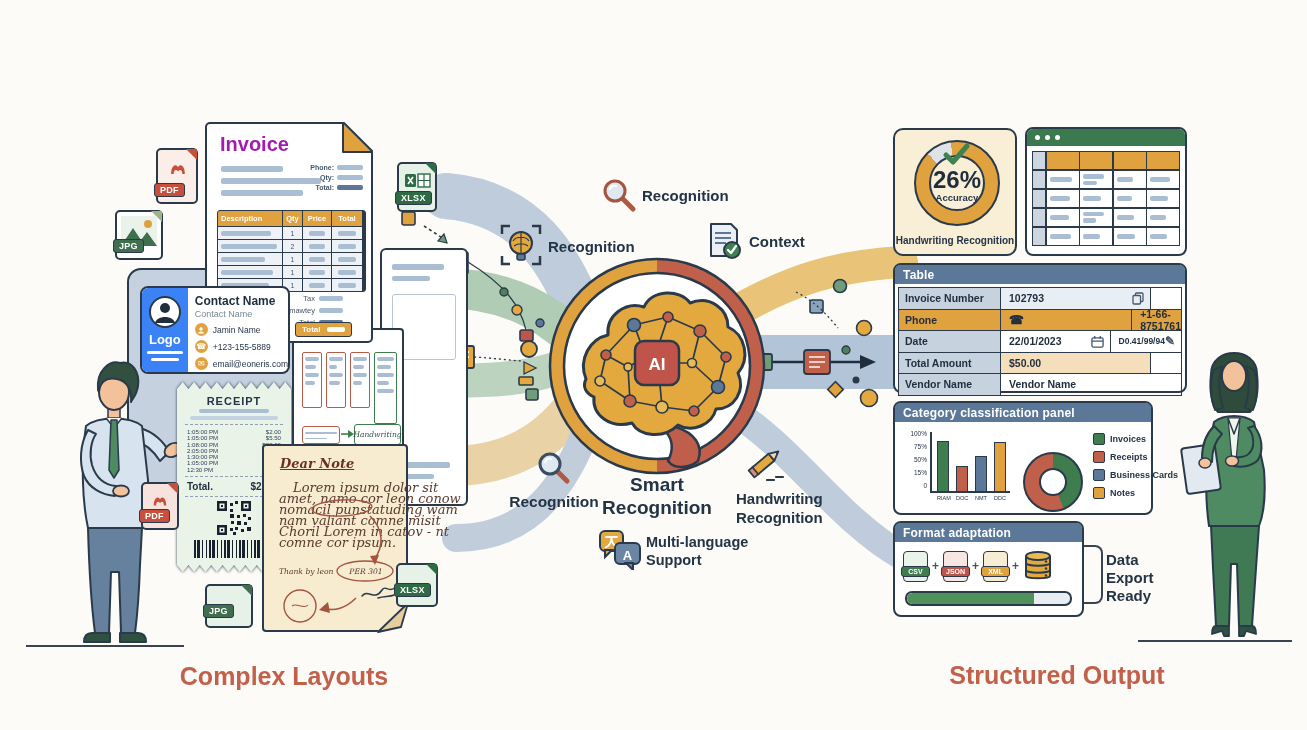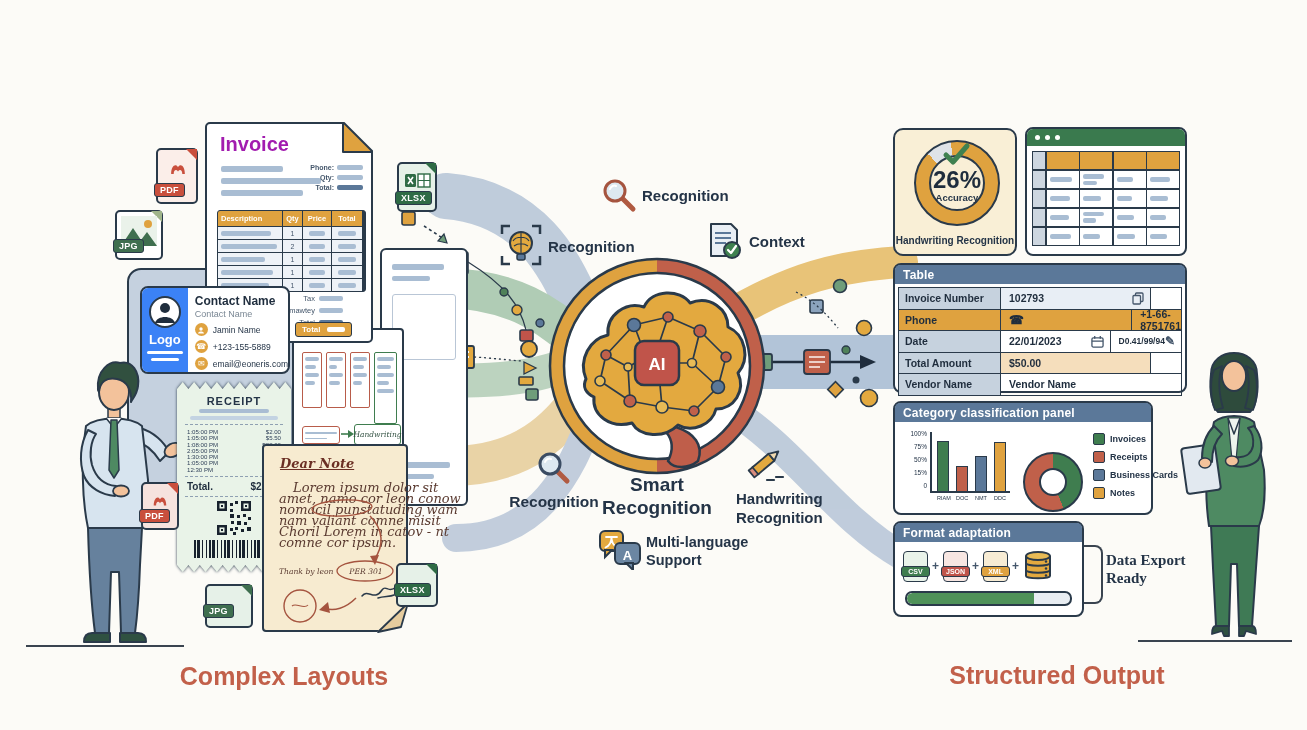--- a/index.html
+++ b/index.html
@@ -106,21 +106,21 @@
   .lg-sq{width:10px;height:10px;border:1.5px solid #2a3a4a;border-radius:2px;flex:none;}
   .lg-txt{font-size:9px;font-weight:700;color:#243447;white-space:nowrap;}
   
   .fmt-row{display:flex;align-items:center;gap:4px;padding:8px 8px 0;}
   .fmt-file{width:25px;height:31px;border:1.8px solid #2a3a4a;border-radius:4px;position:relative;box-sizing:border-box;}
   .fmt-band{position:absolute;left:-3px;bottom:4px;right:-3px;border:1.5px solid #2a3a4a;border-radius:3px;
             color:#fff;font-size:7px;font-weight:700;text-align:center;padding:1px 0;}
   .fmt-plus{font-size:12px;font-weight:700;color:#44566b;}
   .prog{margin:9px 10px 0;height:11px;border:2px solid #2a3a4a;border-radius:7px;background:#e8edf2;overflow:hidden;}
   .prog-fill{height:100%;background:#4f9259;border-radius:7px 0 0 7px;}
-  .export-txt{font-size:15px;font-weight:700;color:#243447;line-height:1.2;font-family:Liberation Serif, serif;}
+  .export-txt{font-size:15px;font-weight:700;color:#243447;line-height:1.2;}
   .bracket{border-top:2.5px solid #3a4450;border-right:2.5px solid #3a4450;border-bottom:2.5px solid #3a4450;
            border-radius:0 8px 8px 0;}
   .ground{height:2px;background:#3a4450;}
 </style>
 </head>
 <body>
 
 <div id="canvas" class="noselect">
 
   <svg class="abs" style="left:0;top:0;z-index:1;" width="1307" height="730" viewBox="0 0 1307 730">

